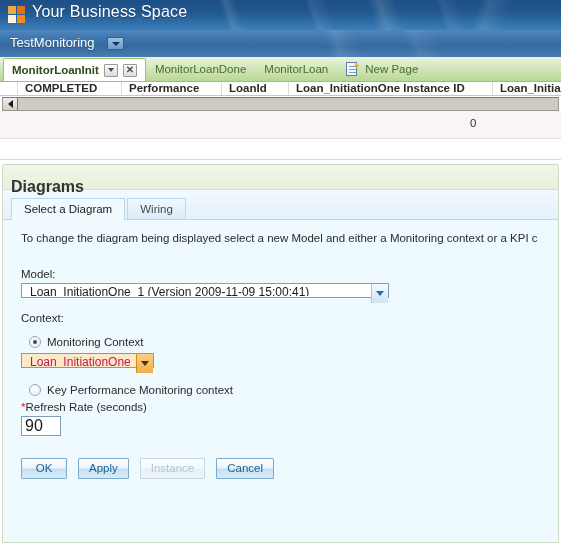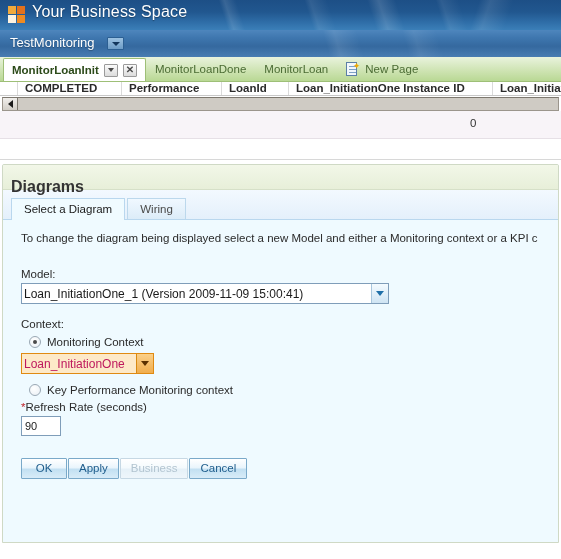--- a/index.html
+++ b/index.html
@@ -267,22 +267,22 @@
     font-size: 11.5px;
     color: #2b2b2b;
     margin-bottom: 3px;
   }
   .req { color: #c1272d; }
 
   select.sel {
     font-family: "Liberation Sans", sans-serif;
     font-size: 12px;
     color: #1a1a1a;
-    height: 21px;
-    padding: 1px 2px;
+    height: 15px;
+    padding: 1px 8px;
     background: #ffffff;
     border: 1px solid #7f9db9;
     border-radius: 0;
     -webkit-appearance: none;
     appearance: none;
   }
   .selwrap { position: relative; display: inline-block; }
   .selwrap .arrowbox {
     position: absolute; right: 1px; top: 1px;
     width: 17px; height: 19px;
@@ -301,48 +301,48 @@
     background: #fde9c8;
     border: 1px solid #e08a12;
     color: #be185d;
   }
   .selwrap.highlight .arrowbox {
     background: linear-gradient(to bottom,#fbd089,#f0ad4e);
     border-left: 1px solid #d88a12;
   }
   .selwrap.highlight .arrowbox::after { border-top-color: #5a3000; }
 
-  .radio-row { display: flex; align-items: center; margin: 6px 0 5px 8px; }
+  .radio-row { display: flex; align-items: center; margin: 12px 0 5px 8px; }
   .radio {
     width: 12px; height: 12px; border-radius: 50%;
     background: radial-gradient(circle at 40% 35%, #ffffff, #e8eef3);
     border: 1px solid #9aa8b4;
     margin-right: 6px;
     position: relative;
     flex: none;
     cursor: pointer;
   }
   .radio.checked::after {
     content: ""; position: absolute;
     left: 3px; top: 3px; width: 4px; height: 4px;
     border-radius: 50%; background: #4a4a4a;
   }
   .radio-label { font-size: 11.5px; color: #2b2b2b; }
 
   input.txt {
     font-family: "Liberation Sans", sans-serif;
-    font-size: 11px;
+    font-size: 16px;
     width: 40px; height: 20px;
     border: 1px solid #7f9db9;
     padding: 1px 3px;
     color: #1a1a1a;
     background: #fff;
   }
 
-  .btnrow { display: flex; gap: 1px; margin-top: 22px; }
+  .btnrow { display: flex; gap: 11px; margin-top: 22px; }
   .btn {
     min-width: 46px;
     height: 21px;
     padding: 0 10px;
     font-size: 11.5px;
     font-family: "Liberation Sans", sans-serif;
     color: #1f5d8c;
     background: linear-gradient(to bottom,#ffffff 0%,#eaf5fc 45%,#c3e0f2 55%,#d8ecf8 100%);
     border: 1px solid #7aa9c9;
     border-radius: 1px;
@@ -482,20 +482,20 @@
       
       <div class="flabel">
         <span class="req">*</span><span>Refresh Rate (seconds)</span>
       </div>
       <input class="txt" type="text" value="90" style="">
 
       
       <div class="btnrow">
         <button class="btn">OK</button>
         <button class="btn">Apply</button>
-        <button class="btn disabled">Business</button>
+        <button class="btn disabled">Instance</button>
         <button class="btn">Cancel</button>
       </div>
 
     </div>
   </div>
 
 </div>
 
 </body></html>

